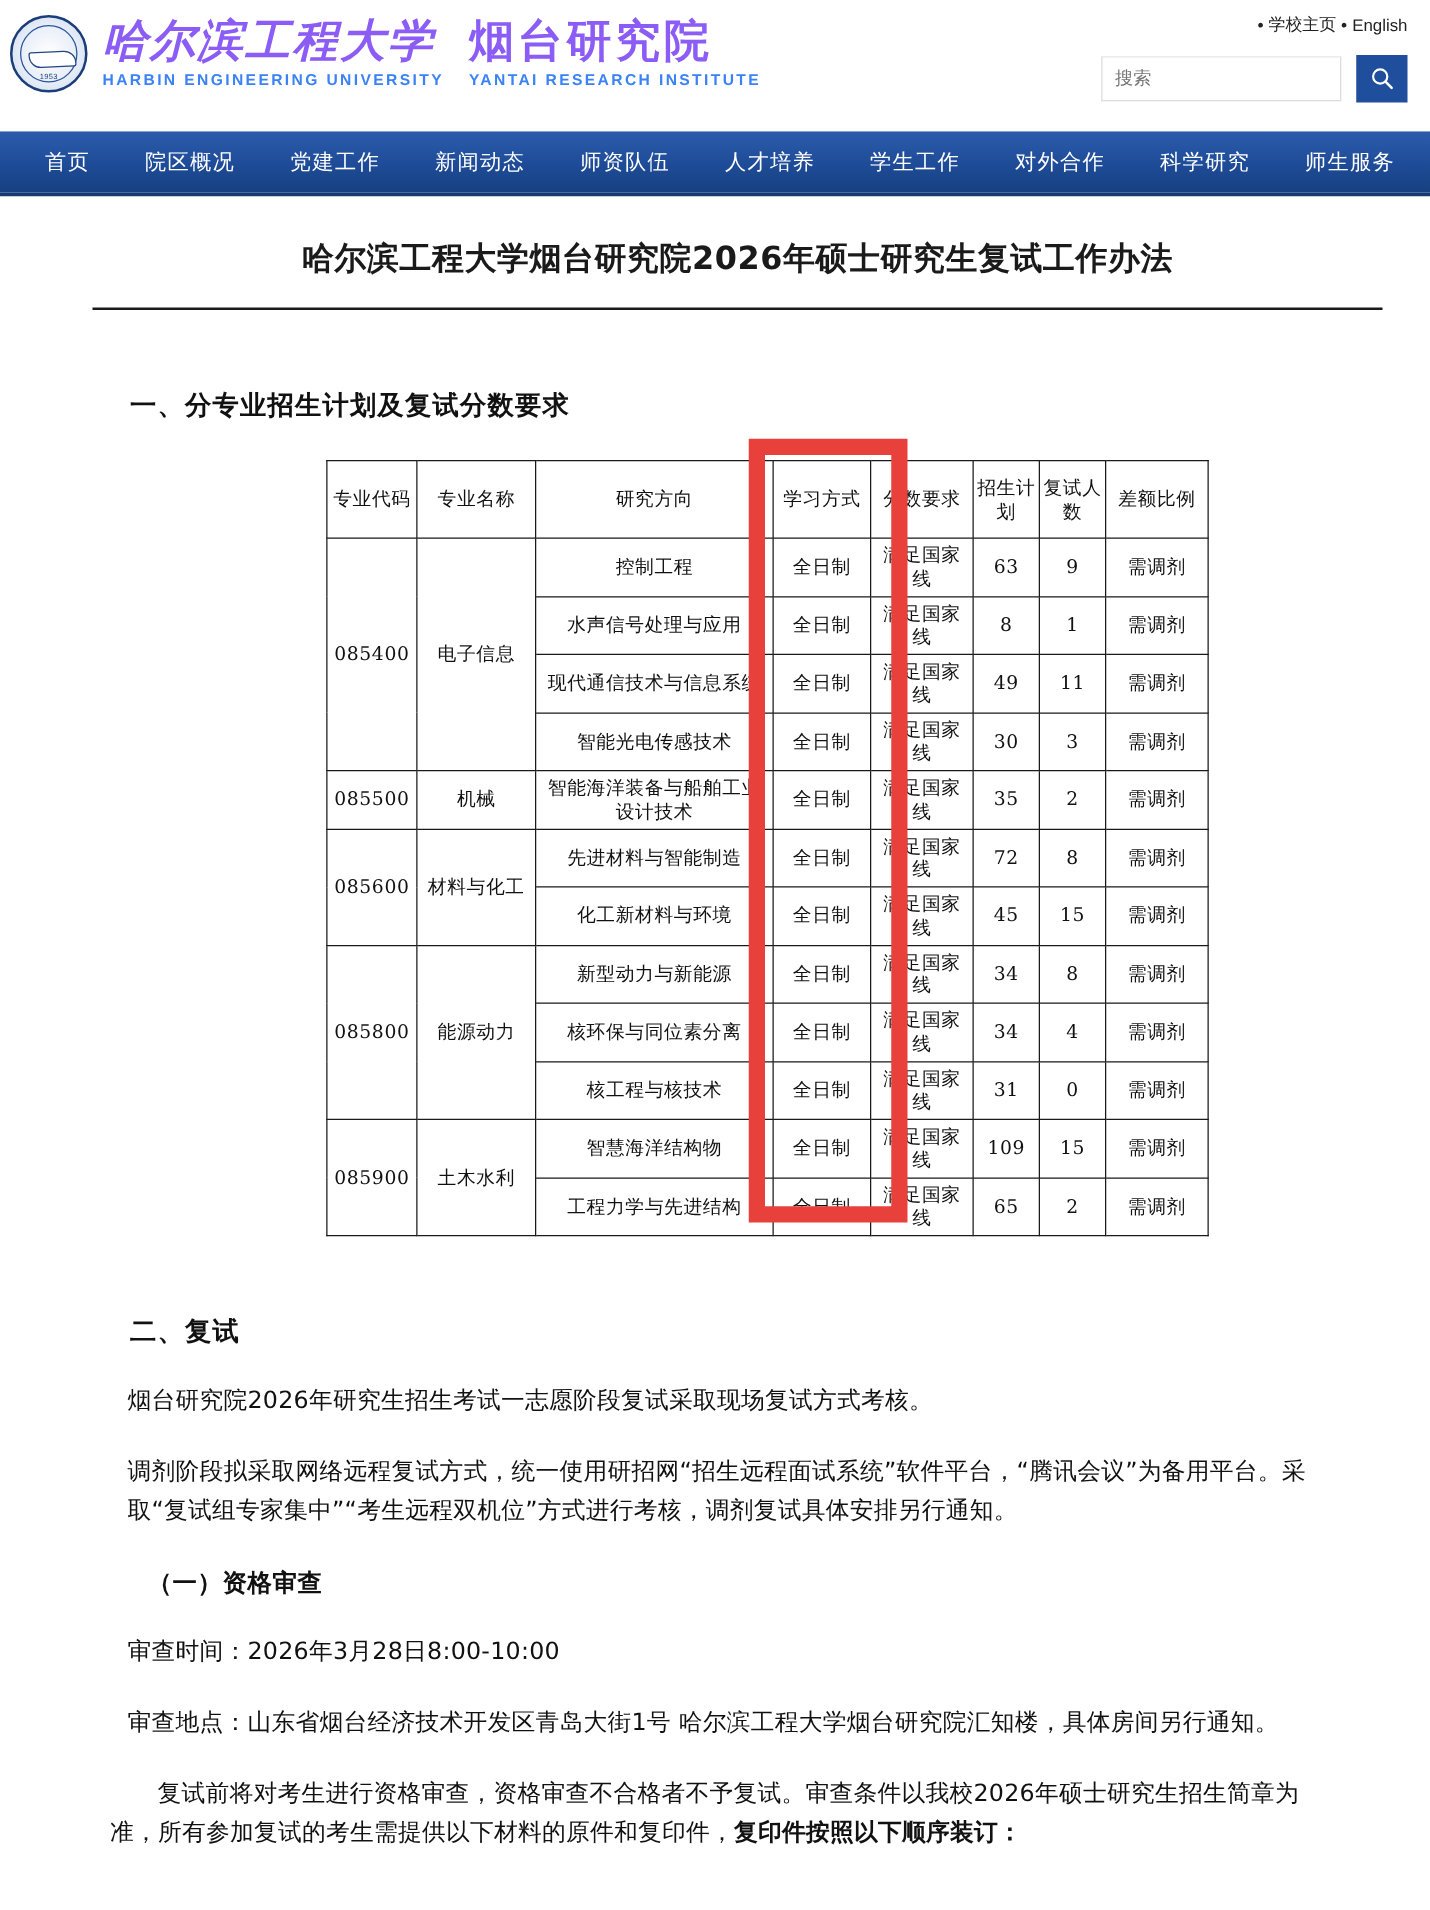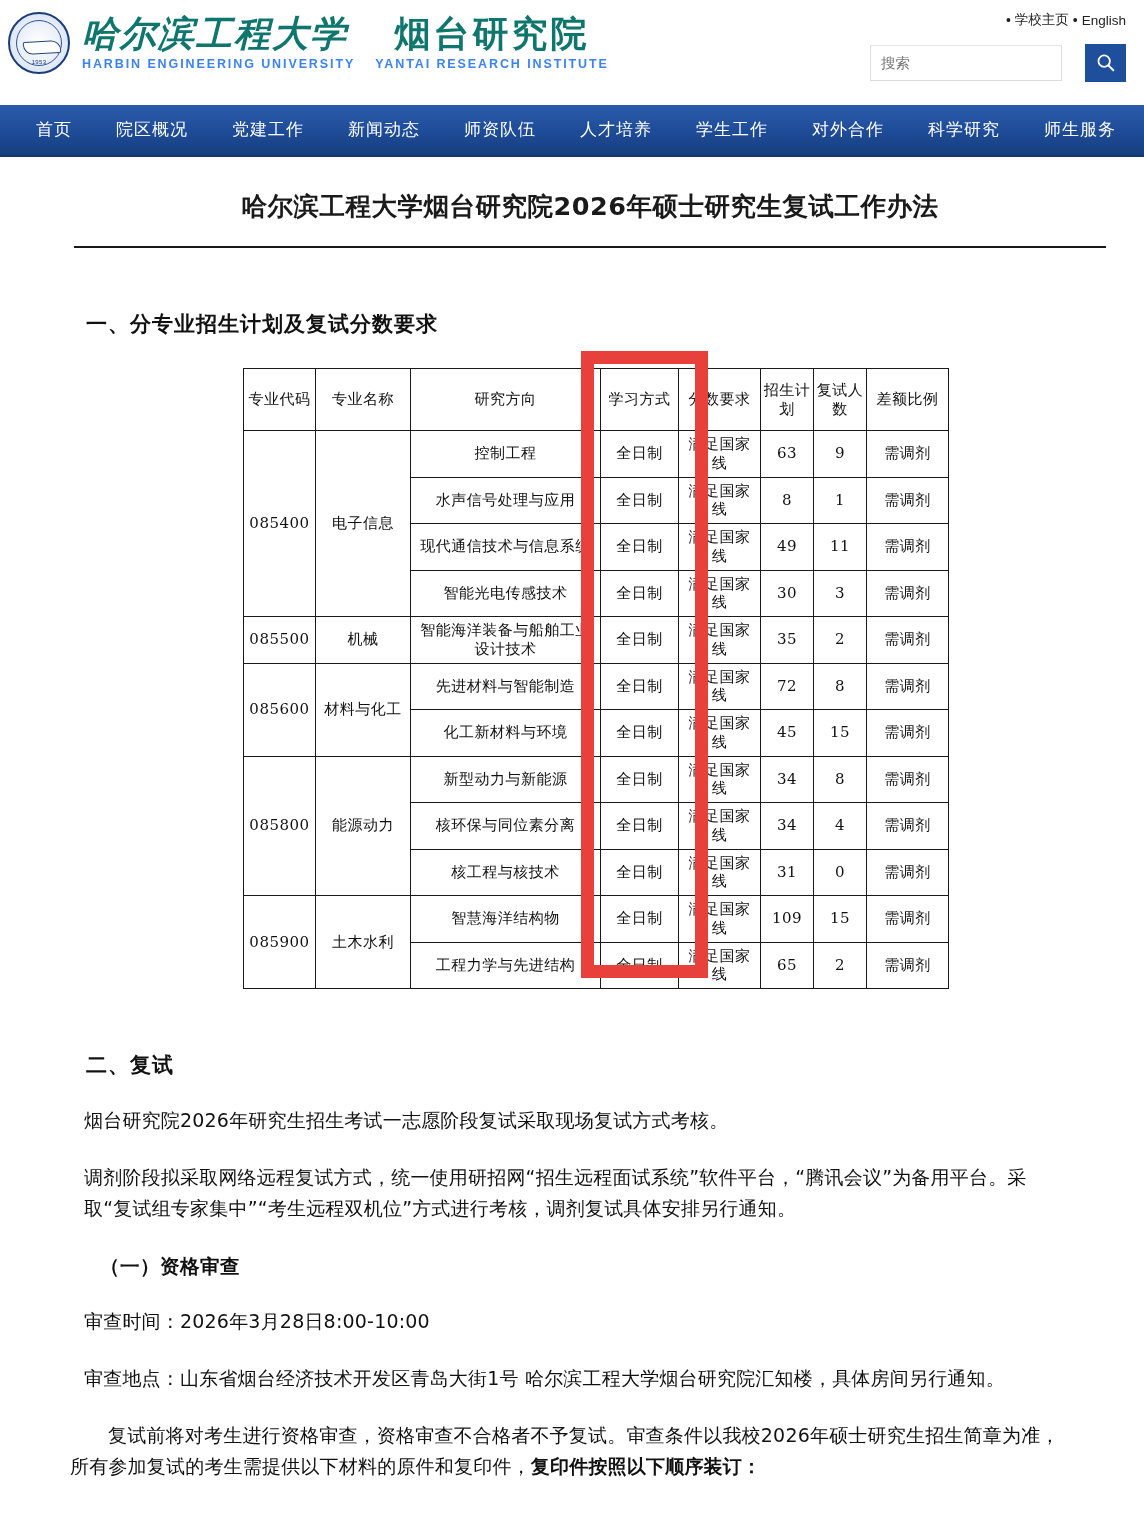--- a/index.html
+++ b/index.html
@@ -61,27 +61,27 @@
     font-size: 6px;
     color: #1b3d7a;
     letter-spacing: .3px;
   }
   .wordmark { display: flex; align-items: flex-end; gap: 20px; }
   .wm-block { display: flex; flex-direction: column; }
   .wm-cn {
     font-family: "DejaVu Serif", "Liberation Serif", serif;
     font-size: 36px;
     font-weight: 700;
-    color: #0f766e;
+    color: #8b5cf6;
     letter-spacing: 2px;
     font-style: italic;
     line-height: 1.05;
     white-space: nowrap;
   }
-  .wm-cn.block2 { font-style: normal; letter-spacing: 3px; text-align: center; }
+  .wm-cn.block2 { font-style: normal; letter-spacing: 3px; }
   .wm-en {
     font-size: 12.5px;
     color: #3b82f6;
     letter-spacing: 1.9px;
     margin-top: 4px;
     white-space: nowrap;
     font-weight: 600;
   }
 
   .header-right {
@@ -98,21 +98,21 @@
     color: #222;
     height: 20px;
   }
   .toplinks .dot { color: #222; font-size: 14px; line-height: 1; }
   .toplinks a { color: #222; text-decoration: none; }
   .searchrow {
     margin-top: 14px;
     display: flex;
     align-items: center;
     justify-content: flex-end;
-    gap: 23px;
+    gap: 12px;
   }
   .search-box {
     width: 192px;
     height: 36px;
     border: 1px solid #dcdcdc;
     border-top: 1px solid #e6e6e6;
     background: #fff;
     font-size: 14.5px;
     color: #8b8b8b;
     padding: 0 10px;
@@ -169,20 +169,21 @@
   }
   .article-meta span { margin-right: 14px; }
   .meta-rule {
     margin: 22px 38px 0 38px;
     border-top: 2px solid #1a1a1a;
   }
 
   
   .content {
     padding: 0 70px;
+    margin-left: 18px;
   }
   .h-section {
     font-size: 21px;
     font-weight: 700;
     color: #111;
     margin: 62px 0 0 16px;
     letter-spacing: 1px;
     font-family: "DejaVu Sans", "Liberation Sans", sans-serif;
   }
   .h-sub {

